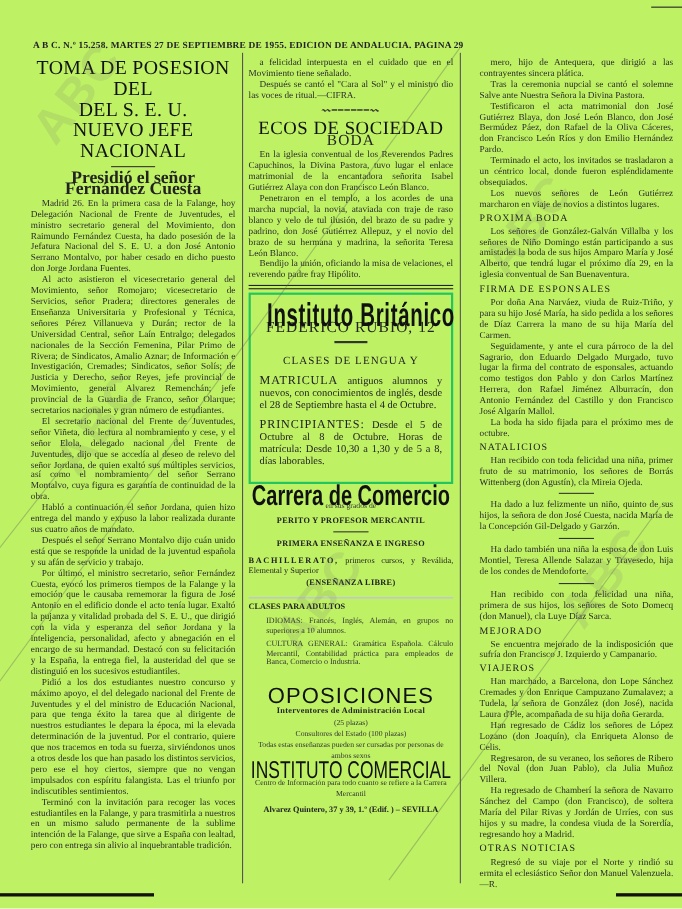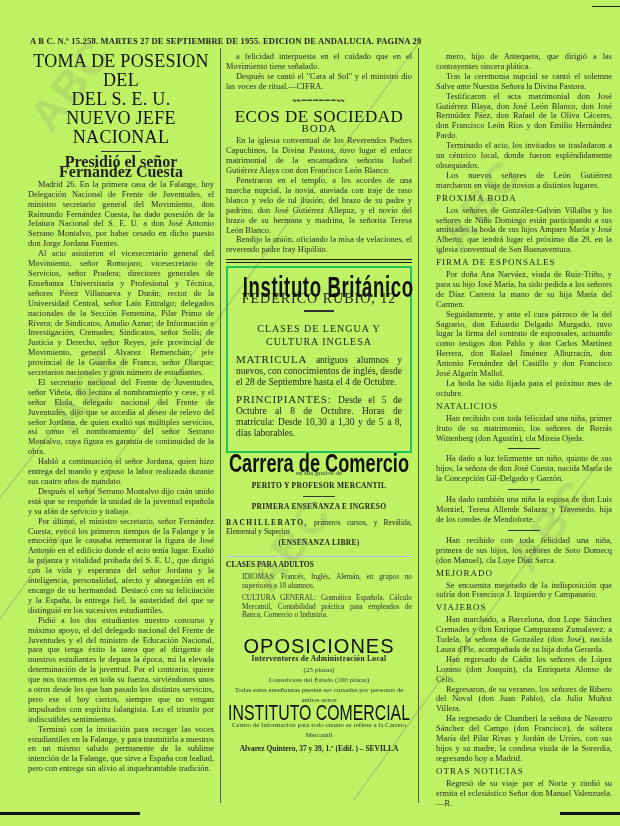--- a/index.html
+++ b/index.html
@@ -18,21 +18,21 @@
   .col3 { left: 436px; width: 176px; }
   .col-rule { position: absolute; top: 48px; width: 1px; background: #555; }
   .rule1 { left: 220px; height: 755px; }
   .rule2 { left: 418px; height: 755px; }
 
   .head1 { font-family: "Liberation Serif", serif; font-size: 18px; line-height: 19px; text-align: center; font-weight: normal; letter-spacing: 0.3px; color: #111; }
   .subhead1 { font-family: "Liberation Serif", serif; font-size: 16px; font-weight: bold; text-align: center; margin: 5px 0 3px 0; color: #222; }
   .short-rule { width: 40px; height: 1px; background: #333; margin: 4px auto 4px auto; }
   .ecos-head { font-family: "Liberation Serif", serif; font-size: 17px; text-align: center; letter-spacing: 0.5px; margin: 6px 0 2px 0; color: #111; }
   .ornament { text-align: center; font-size: 8px; letter-spacing: 1px; margin-top: 4px; color: #333; }
-  .section-label { font-family: "Liberation Serif", serif; font-size: 11px; text-align: center; letter-spacing: 1px; margin: 3px 0 2px 0; color: #222; }
+  .section-label { font-family: "Liberation Serif", serif; font-size: 14px; text-align: center; letter-spacing: 1px; margin: 3px 0 2px 0; color: #222; }
   .double-rule { height: 4px; border-top: 1.5px solid #222; border-bottom: 1px solid #222; margin: 4px 0 3px 0; }
 
   .ad-box { border: 2px solid #22c55e; padding: 6px 8px; margin: 3px 0 4px 0; text-align: left; }
   .ad-title-condensed { font-family: "Liberation Sans", sans-serif; font-weight: bold; font-size: 30px; text-align: center; transform: scaleX(0.62); transform-origin: center; white-space: nowrap; margin: 8px -40px 2px -40px; letter-spacing: 1px; color: #111; }
   .ad-address { font-family: "Liberation Serif", serif; font-size: 14px; text-align: center; letter-spacing: 1px; color: #222; }
   .ad-clases { font-family: "Liberation Serif", serif; font-size: 10px; text-align: center; letter-spacing: 1px; margin: 10px 0 6px 0; line-height: 13px; color: #222; }
   .ad-body { font-family: "Liberation Serif", serif; font-size: 9.5px; line-height: 11px; text-align: justify; margin-bottom: 6px; color: #222; }
   .ad-body .lead { font-size: 11px; letter-spacing: 0.8px; }
 
   .carrera-title { font-family: "Liberation Sans", sans-serif; font-weight: bold; font-size: 26px; text-align: center; transform: scaleX(0.7); transform-origin: center; white-space: nowrap; margin: 6px -40px 0 -40px; color: #111; }
@@ -95,21 +95,20 @@
     <p>Penetraron en el templo, a los acordes de una marcha nupcial, la novia, ataviada con traje de raso blanco y velo de tul ilusión, del brazo de su padre y padrino, don José Gutiérrez Allepuz, y el novio del brazo de su hermana y madrina, la señorita Teresa León Blanco.</p>
     <p>Bendijo la unión, oficiando la misa de velaciones, el reverendo padre fray Hipólito.</p>
     <div class="double-rule"></div>
 
     <div class="ad-box">
       <div class="ad-title-condensed">Instituto Británico</div>
       <div class="ad-address">FEDERICO RUBIO, 12</div>
       <div class="short-rule" style="width:30px;height:2px;margin-top:6px;"></div>
       <div class="ad-clases">
         <div>CLASES DE LENGUA Y</div>
-        <div>CULTURA INGLESA</div>
       </div>
       <div class="ad-body">
         <span class="lead">MATRICULA</span>
         <span>antiguos alumnos y nuevos, con conocimientos de inglés, desde el 28 de Septiembre hasta el 4 de Octubre.</span>
       </div>
       <div class="ad-body">
         <span class="lead">PRINCIPIANTES:</span>
         <span>Desde el 5 de Octubre al 8 de Octubre. Horas de matrícula: Desde 10,30 a 1,30 y de 5 a 8, días laborables.</span>
       </div>
     </div>

